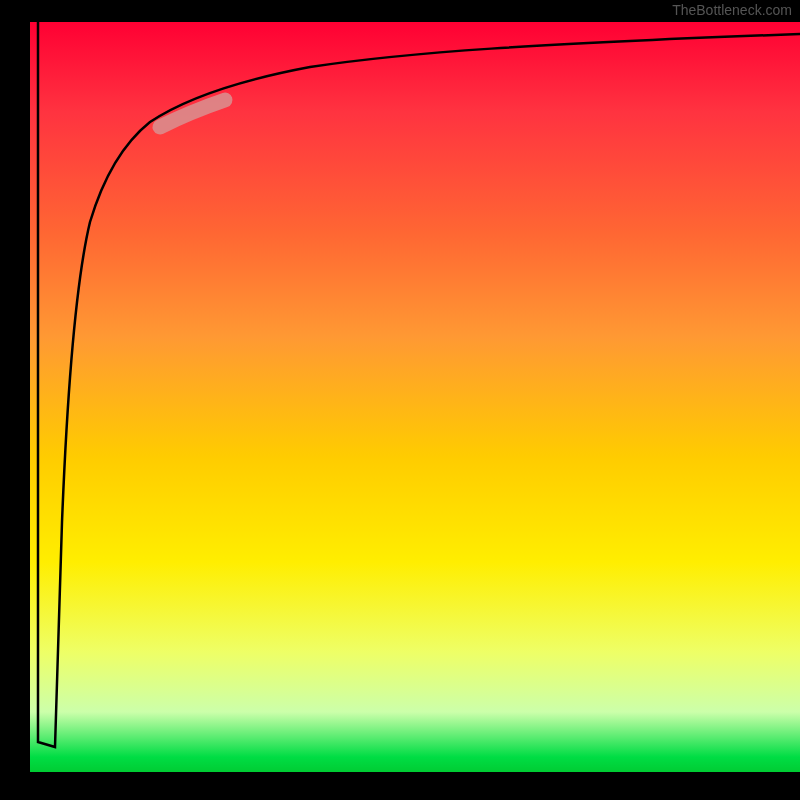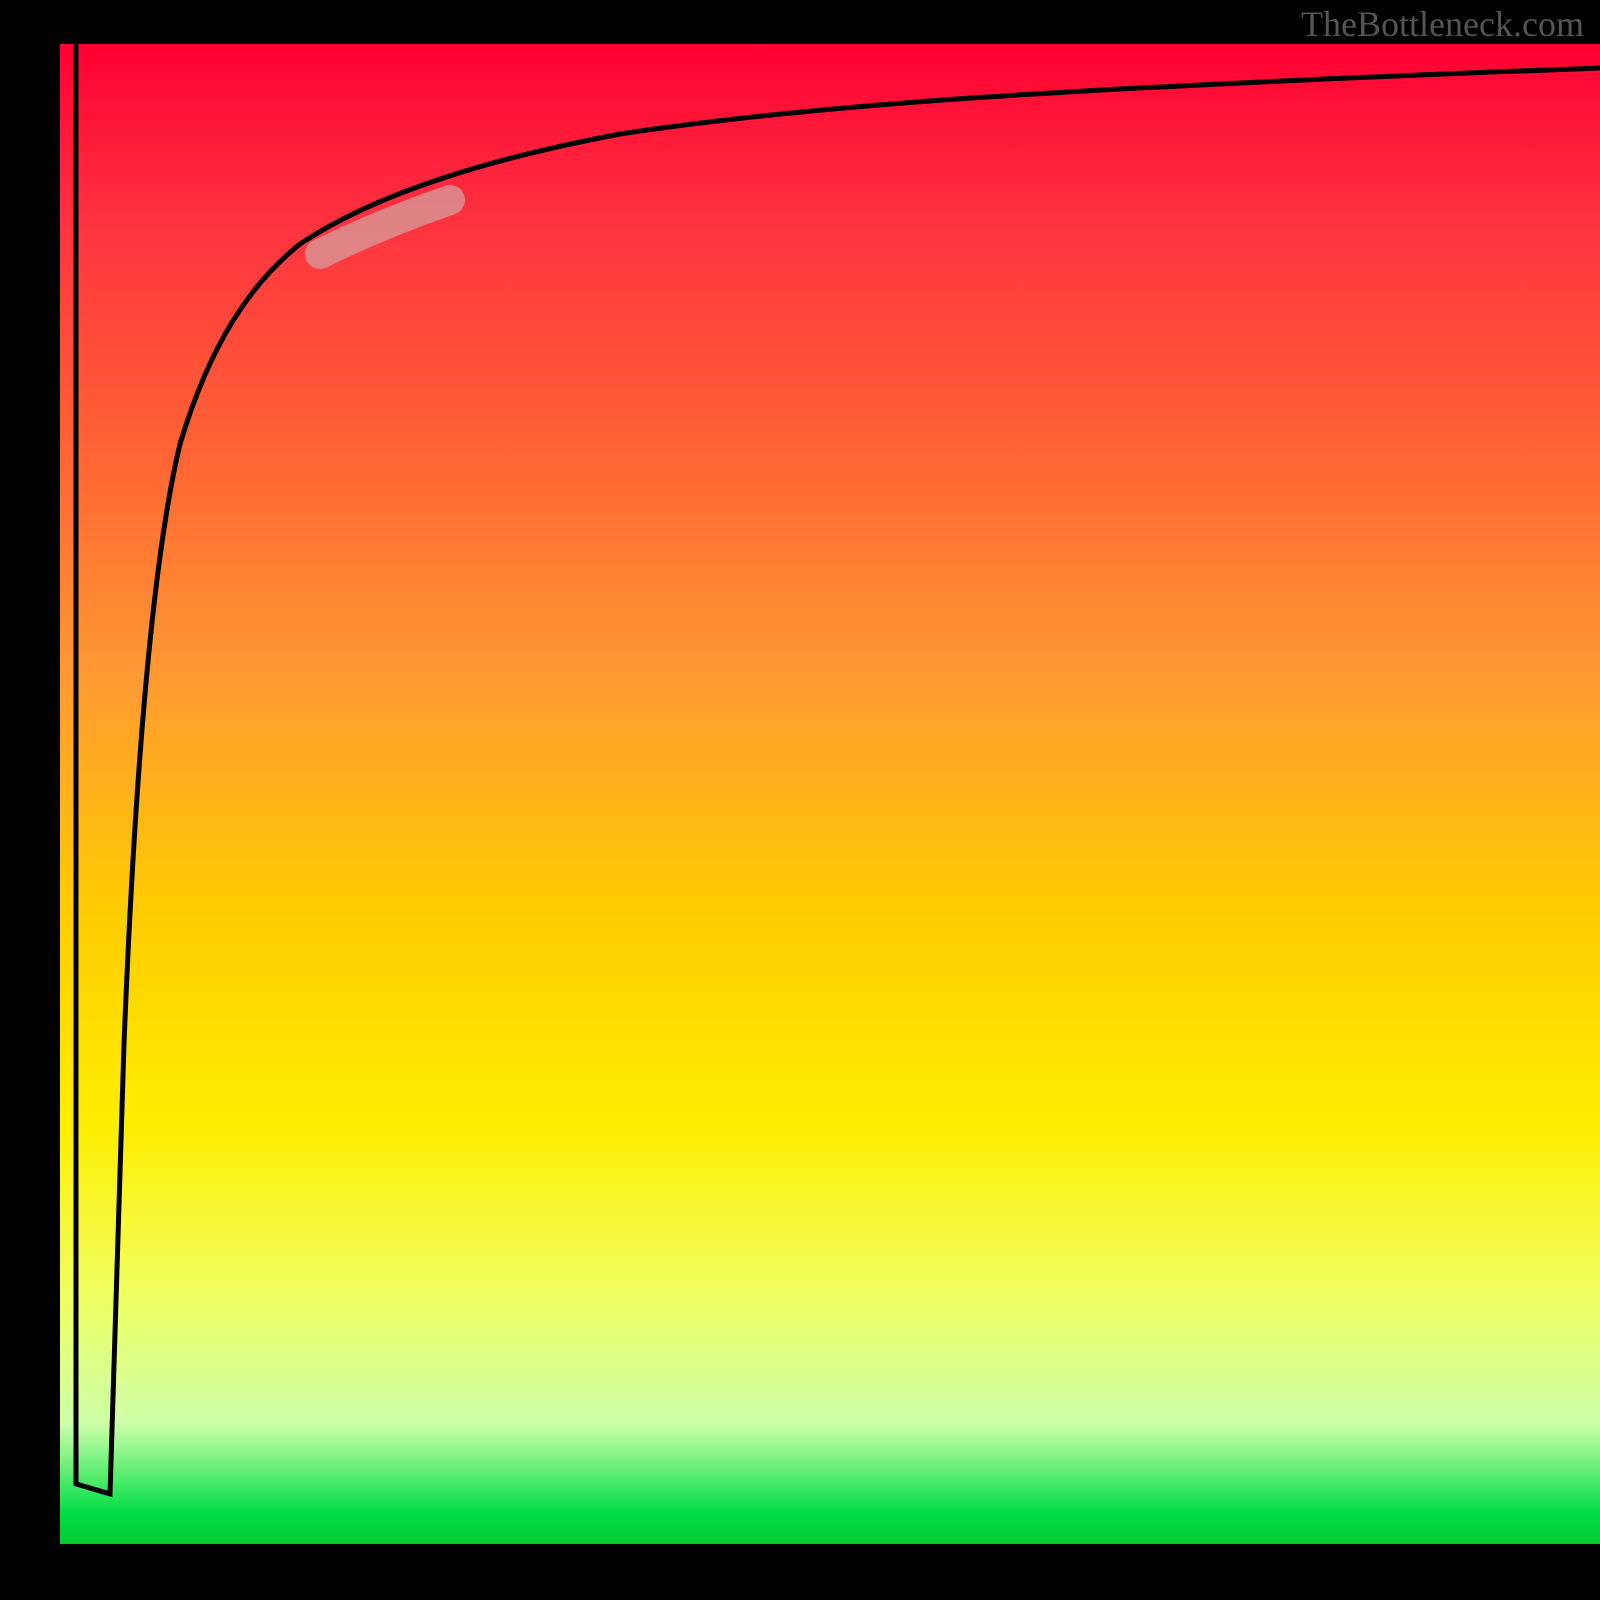--- a/index.html
+++ b/index.html
@@ -14,22 +14,22 @@
       background: #000;
       position: relative;
       overflow: hidden;
     }
     
     .watermark {
       position: absolute;
       top: 2px;
       right: 8px;
       color: #555;
-      font-family: Liberation Serif, serif;
-      font-size: 18px;
+      font-family: Liberation Sans, sans-serif;
+      font-size: 14px;
       z-index: 10;
     }
     
     .chart-container {
       position: absolute;
       left: 30px;
       top: 22px;
       width: 770px;
       height: 750px;
       background: #000;

